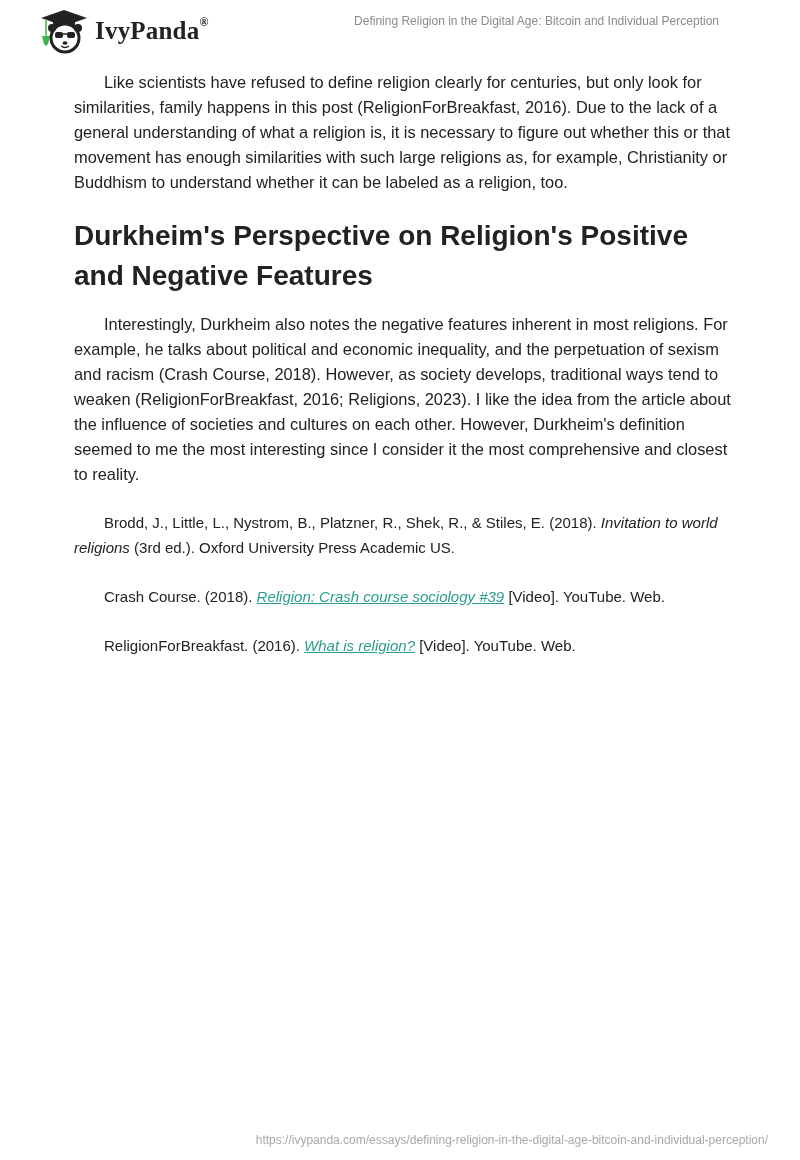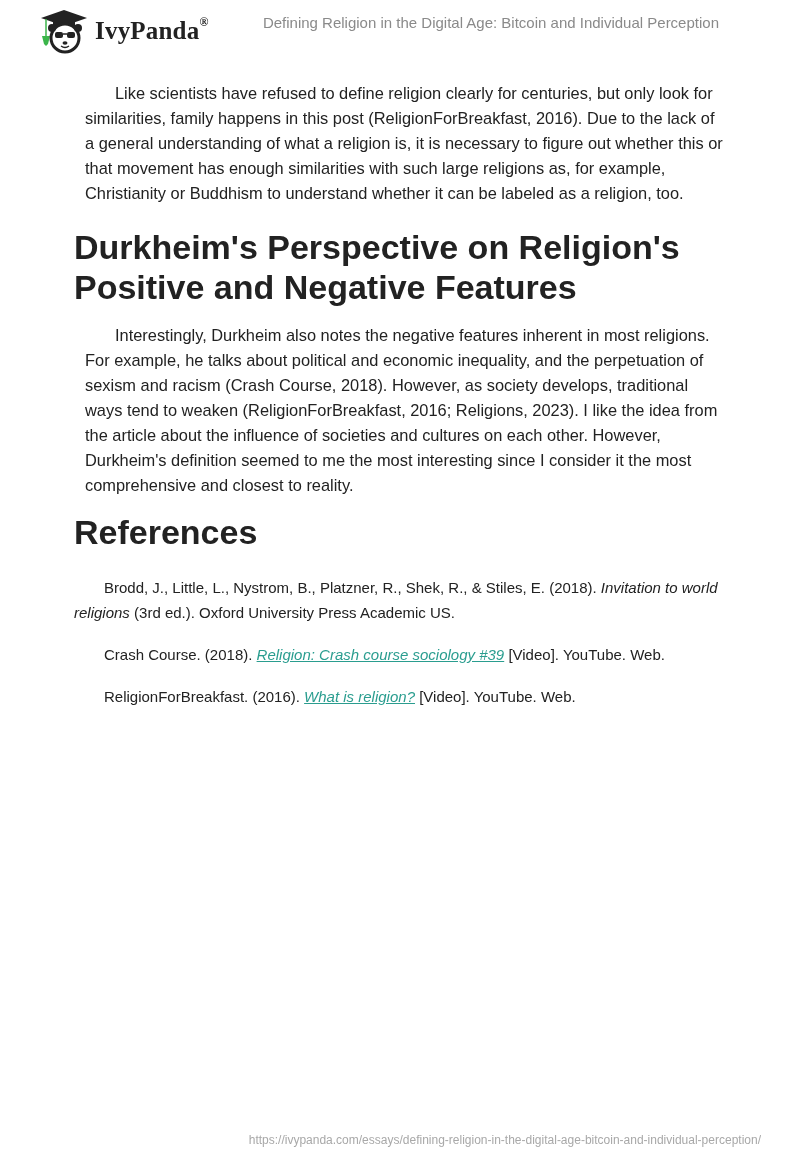--- a/index.html
+++ b/index.html
@@ -4,33 +4,33 @@
   <style>
     html, body { margin: 0; padding: 0; background: #ffffff; }
     body { width: 800px; height: 1160px; position: relative; overflow: hidden;
            font-family: "Liberation Sans", sans-serif; color: #222222; }
     .header { position: absolute; left: 0; top: 0; width: 730px; height: 60px; margin-left: 21px; }
     .logo { position: absolute; left: 18px; top: 8px; display: flex; align-items: center; }
     .logo svg { display: block; }
     .brand { font-family: "Liberation Serif", serif; font-weight: bold; font-size: 25px;
              color: #222; margin-left: 6px; letter-spacing: 0.2px; }
     .brand sup { font-size: 12px; vertical-align: top; position: relative; top: -2px; }
-    .doc-title { position: absolute; right: 32px; top: 14px; font-size: 15px; color: #8a8a8a; text-align: right; }
+    .doc-title { position: absolute; right: 32px; top: 14px; font-size: 12px; color: #8a8a8a; text-align: right; }
     .content { position: absolute; left: 74px; top: 70px; width: 660px; }
-    p.body { margin: 11px; font-size: 16.4px; line-height: 25px; text-indent: 30px; color: #222; }
-    h2 { margin: 0; font-size: 34px; font-weight: bold; line-height: 40px; color: #222; }
+    p.body { margin: 0; font-size: 16.4px; line-height: 25px; text-indent: 30px; color: #222; }
+    h2 { margin: 0; font-size: 28px; font-weight: bold; line-height: 40px; color: #222; }
     .h-durk { margin-top: 21px; }
     .p2 { margin-top: 16px !important; }
     .h-refs { margin-top: 14px; }
     .ref { margin: 0; font-size: 15px; line-height: 25px; text-indent: 30px; color: #222; }
-    .ref + .ref { margin-top: 17px; }
+    .ref + .ref { margin-top: 24px; }
     .refs-list { margin-top: 23px; }
     a.link { color: #2a9d8f; font-style: italic; text-decoration: underline; }
     em { font-style: italic; }
-    .footer-url { position: absolute; right: 39px; top: 1133px; font-size: 12px; color: #a8a8a8; padding-left: 21px; }
+    .footer-url { position: absolute; right: 32px; top: 1133px; font-size: 12px; color: #a8a8a8; padding-left: 21px; }
   </style>
 </head>
 <body>
 
 <div class="header">
   <div class="logo">
     <span>
       <svg width="50" height="46" viewBox="0 0 50 46">
 
         <polygon points="25,2 48,10 25,18 2,10" fill="#222"></polygon>
@@ -56,21 +56,20 @@
   <div class="doc-title">Defining Religion in the Digital Age: Bitcoin and Individual Perception</div>
 </div>
 
 <div class="content">
   <p class="body">Like scientists have refused to define religion clearly for centuries, but only look for similarities, family happens in this post (ReligionForBreakfast, 2016). Due to the lack of a general understanding of what a religion is, it is necessary to figure out whether this or that movement has enough similarities with such large religions as, for example, Christianity or Buddhism to understand whether it can be labeled as a religion, too.</p>
 
   <h2 class="h-durk">Durkheim's Perspective on Religion's Positive and Negative Features</h2>
 
   <p class="body p2">Interestingly, Durkheim also notes the negative features inherent in most religions. For example, he talks about political and economic inequality, and the perpetuation of sexism and racism (Crash Course, 2018). However, as society develops, traditional ways tend to weaken (ReligionForBreakfast, 2016; Religions, 2023). I like the idea from the article about the influence of societies and cultures on each other. However, Durkheim's definition seemed to me the most interesting since I consider it the most comprehensive and closest to reality.</p>
 
-  <h2 class="h-refs">References</h2>
 
   <div class="refs-list">
     <p class="ref"><span>Brodd, J., Little, L., Nystrom, B., Platzner, R., Shek, R., &amp; Stiles, E. (2018). </span><em>Invitation to world religions</em><span> (3rd ed.). Oxford University Press Academic US.</span></p>
 
     <p class="ref"><span>Crash Course. (2018). </span><a class="link" href="#">Religion: Crash course sociology #39</a><span> [Video]. YouTube. Web.</span></p>
 
     <p class="ref"><span>ReligionForBreakfast. (2016). </span><a class="link" href="#">What is religion?</a><span> [Video]. YouTube. Web.</span></p>
 
   </div>
 </div>

